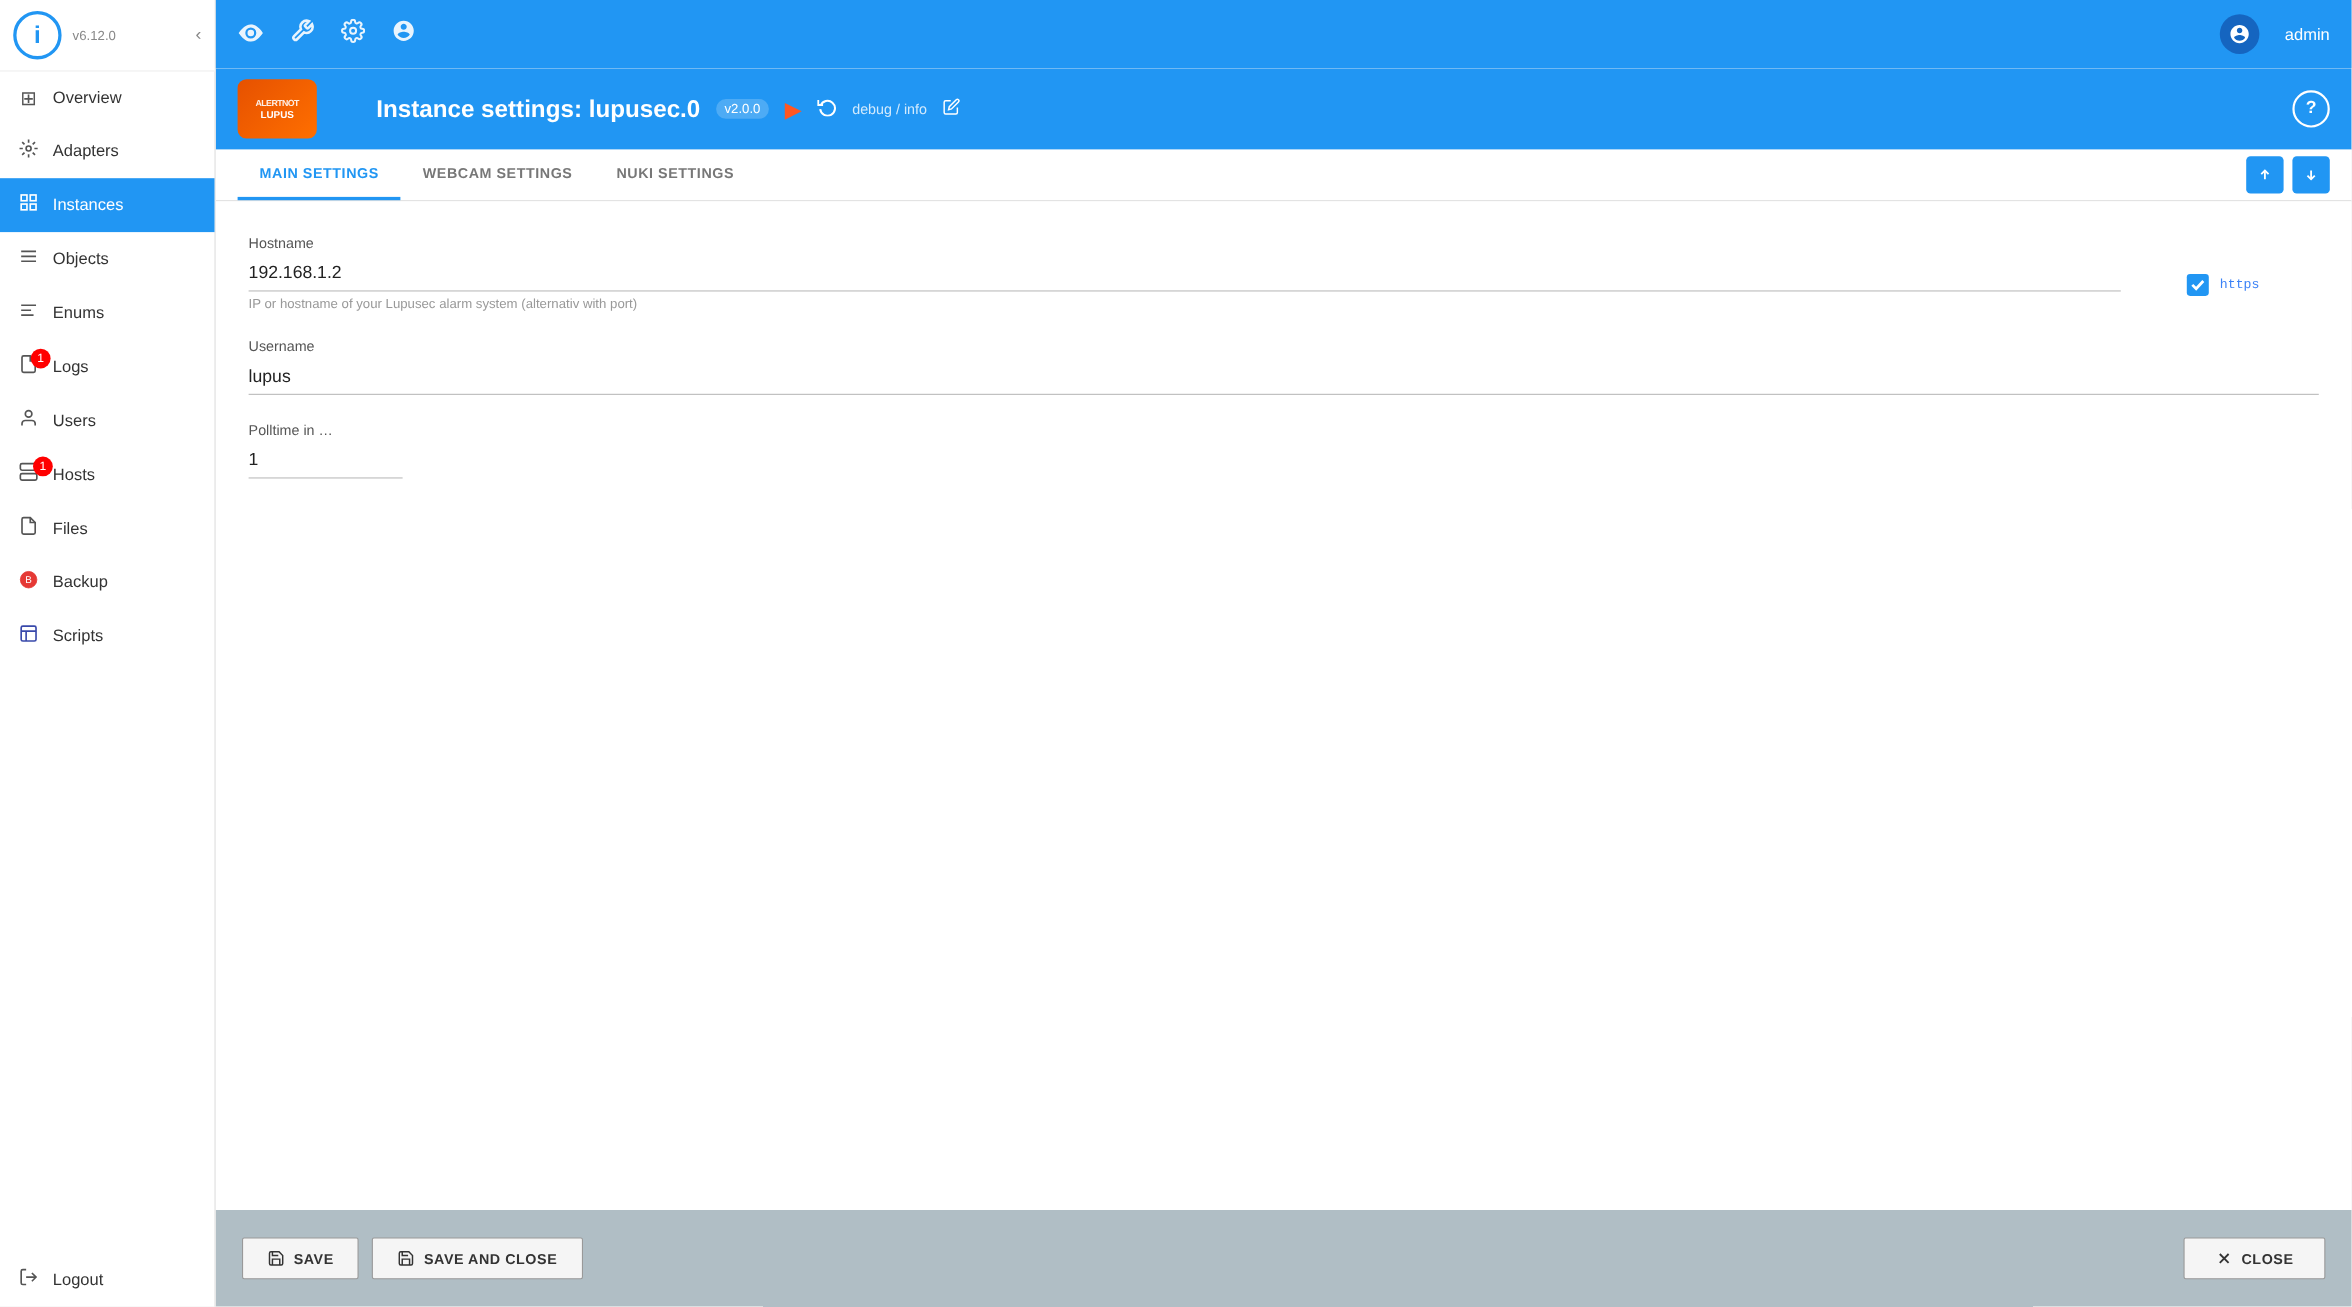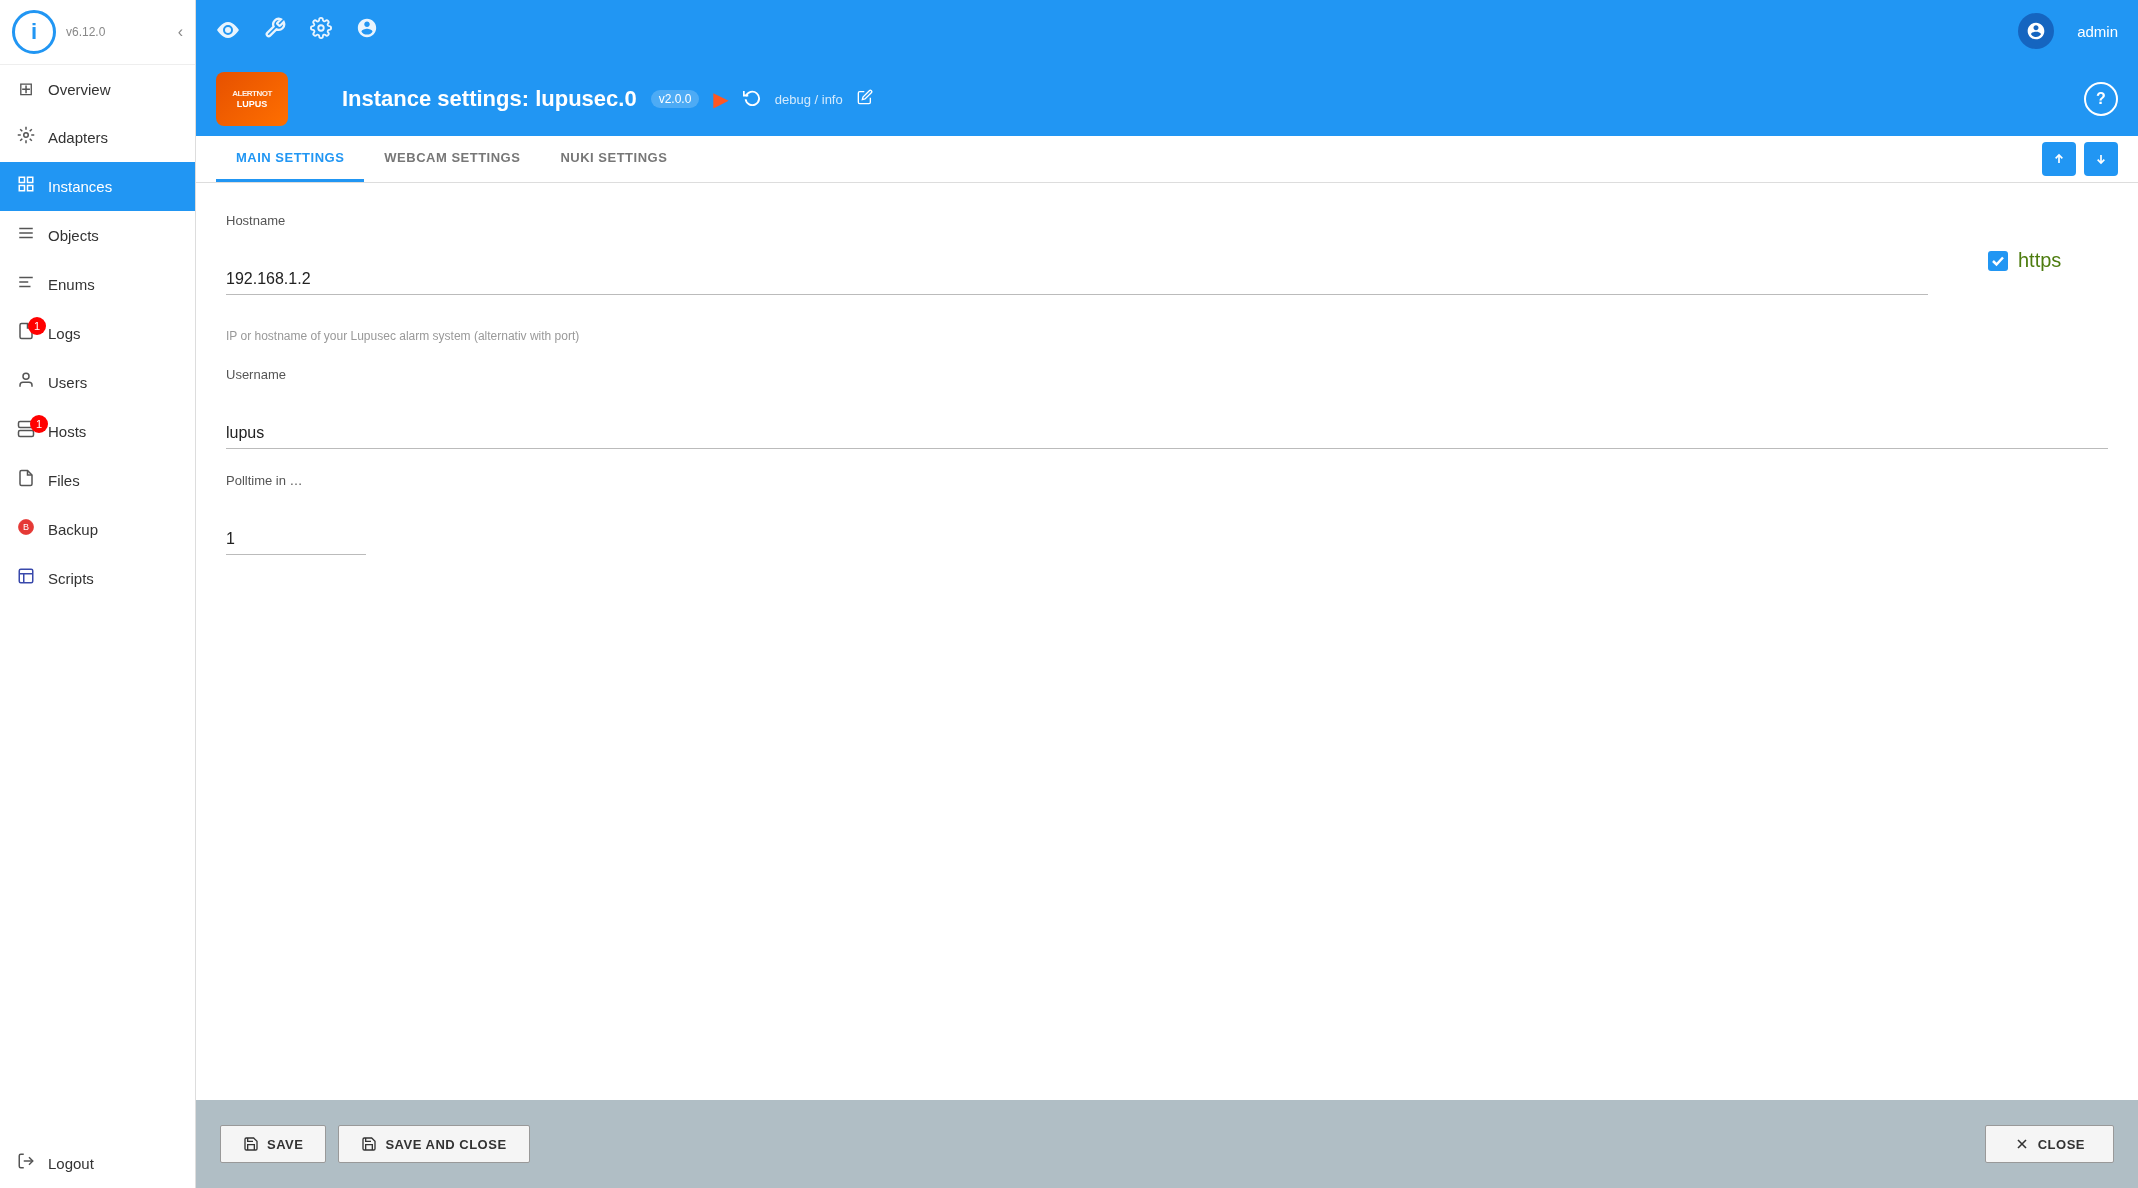--- a/index.html
+++ b/index.html
@@ -190,21 +190,20 @@
     }
     .form-row {
       display: flex;
       gap: 60px;
       margin-bottom: 24px;
     }
     .form-group {
       display: flex;
       flex-direction: column;
       flex: 1;
-      gap: 30px;
     }
     .form-group.fixed { flex: 0 0 auto; }
     .form-label {
       font-size: 13px;
       color: #555;
       margin-bottom: 6px;
     }
     .form-input {
       border: none;
       border-bottom: 1px solid #bbb;
@@ -227,21 +226,21 @@
       margin-top: 20px;
     }
     .checkbox-custom {
       width: 20px; height: 20px;
       background: #2196f3;
       border-radius: 3px;
       display: flex; align-items: center; justify-content: center;
       cursor: pointer; flex-shrink: 0;
     }
     .checkbox-custom svg { color: #fff; }
-    .checkbox-label { font-size: 20px; color: #4d7c0f; }
+    .checkbox-label { font-size: 12px; color: #3b82f6; font-family: Liberation Mono, monospace; }
 
     
     #bottom-bar {
       background: #b0bec5;
       height: 88px;
       display: flex;
       align-items: center;
       padding: 0 24px;
       flex-shrink: 0;
       gap: 12px;

